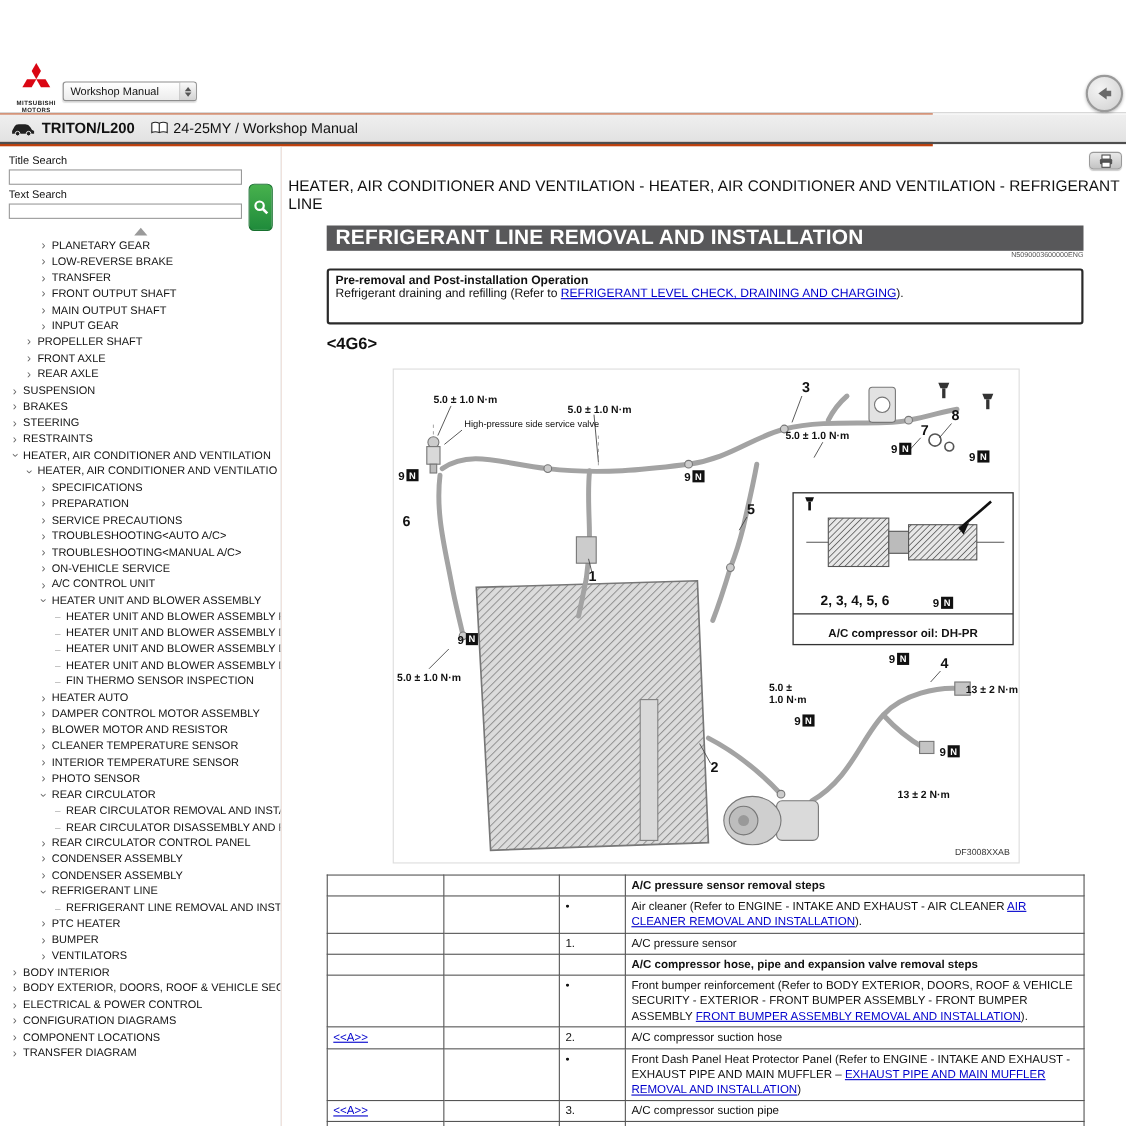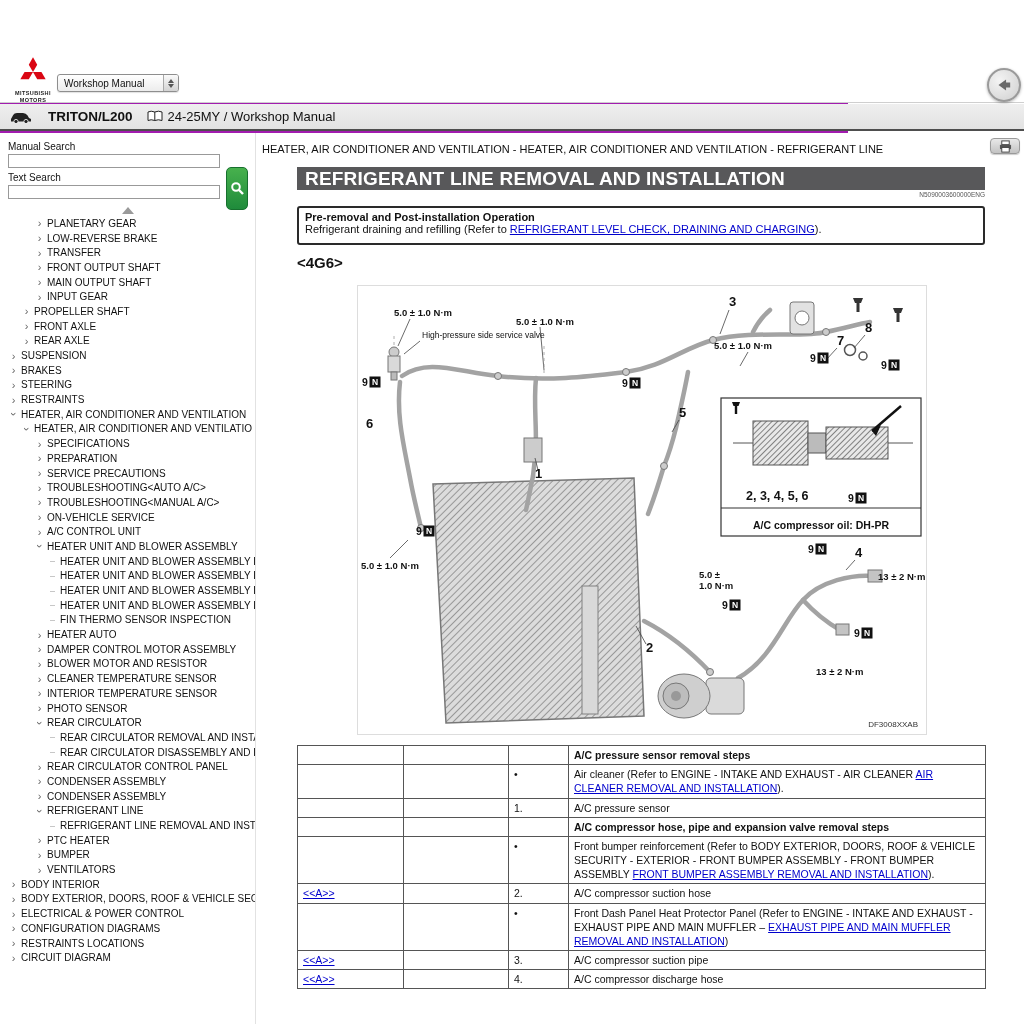--- a/index.html
+++ b/index.html
@@ -1,18 +1,18 @@
 <!DOCTYPE html>
 <html><head>
 <meta charset="utf-8">
 <style>
   * { margin:0; padding:0; box-sizing:border-box; }
   html,body { width:1024px; height:1024px; overflow:hidden; background:#fff;
     font-family:"Liberation Sans", sans-serif; color:#111; }
-  .stage { position:relative; width:848px; height:1024px; background:#a21caf; }
+  .stage { position:relative; width:848px; height:1024px; background:#c2410c; }
 
   
   .top-header { position:absolute; left:0; top:0; width:1024px; height:103px;
     background:#fff; border-bottom:1px solid #cfcfcf; }
   .logo { position:absolute; left:10px; top:56px; width:46px; text-align:center; }
   .logo-text { font-size:5.5px; font-weight:bold; color:#222; letter-spacing:.4px; line-height:1.2; }
   .app-select { position:absolute; left:57px; top:74px; width:122px; height:18px;
     border:1px solid #8e8e8e; border-radius:3px; background:linear-gradient(#fff,#ececec);
     display:flex; align-items:center; font-size:10px; padding-left:6px;
     box-shadow:0 1px 1px rgba(0,0,0,.12); cursor:default; }
@@ -24,21 +24,21 @@
   .tri-down { width:0; height:0; border-left:3px solid transparent; border-right:3px solid transparent;
     border-top:4px solid #555; }
   .back-btn { position:absolute; right:3px; top:68px; width:34px; height:34px; border-radius:50%;
     border:2px solid #9a9a9a; background:radial-gradient(circle at 35% 35%, #f4f4f4, #cfcfcf);
     display:flex; align-items:center; justify-content:center; box-shadow:0 1px 3px rgba(0,0,0,.3); }
 
   
   .vehicle-bar { position:absolute; left:0; top:104px; width:1024px; height:27px;
     background:linear-gradient(#efefef,#e2e2e2); border-bottom:2px solid #4e4e4e;
     display:flex; align-items:center; }
-  .vehicle-name { font-size:13.5px; font-weight:bold; margin-left:16px; }
+  .vehicle-name { font-size:13.5px; font-weight:bold; margin-left:6px; }
   .manual-name { font-size:13px; margin-left:5px; }
 
   
   .sidebar { position:absolute; left:0; top:133px; width:256px; height:891px; background:#fff;
     border-right:1px solid #e2e2e2; overflow:hidden; }
   .search-label { font-size:10px; margin:8px 0 2px 8px; color:#111; }
   .search-input { display:block; width:212px; height:14px; margin-left:8px; border:1px solid #999;
     background:#fff; font-size:10px; padding:0 3px; }
   .search-btn { position:absolute; right:7px; top:34px; width:22px; height:43px; border-radius:5px;
     background:linear-gradient(#47b14d,#1f8b3b); border:1px solid #17702e;
@@ -52,26 +52,26 @@
     text-align:center; flex:0 0 11px; }
   .tarrow.open { transform:rotate(90deg); }
   .tarrow.leaf { color:#aaa; font-size:9px; }
   .tlabel { margin-left:2px; }
 
   
   .content { position:absolute; left:256px; top:133px; width:768px; height:891px; background:#fff; }
   .print-btn { position:absolute; top:5px; right:4px; width:30px; height:16px; border-radius:4px;
     border:1px solid #9a9a9a; background:linear-gradient(#e9e9e9,#c3c3c3);
     display:flex; align-items:center; justify-content:center; box-shadow:0 1px 1px rgba(0,0,0,.2); }
-  .breadcrumb { margin:10px 0 0 6px; font-size:11px; color:#111; }
+  .breadcrumb { margin:28px 0 0 6px; font-size:14px; color:#111; }
   .doc { margin:12px 0 0 41px; width:688px; }
   .title-bar { width:688px; height:23px; background:#58585a; color:#fff; font-size:19px;
     font-weight:bold; display:flex; align-items:center; padding-left:8px; letter-spacing:.2px; }
   .doc-code { text-align:right; font-size:6.5px; color:#555; height:9px; line-height:9px; }
-  .note-box { margin-top:7px; border:2px solid #2a2a2a; border-radius:3px; padding:3px 6px 8px 6px;
+  .note-box { margin-top:7px; border:2px solid #2a2a2a; border-radius:3px; padding:3px 6px 20px 6px;
     font-size:11px; }
   .note-title { font-weight:bold; }
   .variant-heading { margin-top:9px; font-size:15px; font-weight:bold; }
   a.lnk { color:#0000cc; text-decoration:underline; cursor:pointer; }
 
   .figure-wrap { margin:14px 0 0 60px; width:570px; height:450px; border:1px solid #ddd;
     background:#fff; }
   svg text { font-family:"Liberation Sans", sans-serif; }
   .torque { font-size:9.5px; font-weight:bold; fill:#111; }
   .small-label { font-size:8.5px; fill:#111; }
@@ -125,21 +125,21 @@
     </svg>
     <span class="vehicle-name">TRITON/L200</span>
     <svg width="16" height="13" viewBox="0 0 16 13" style="margin-left:14px">
       <path d="M1 2 Q4 0.4 7.8 2 Q11.5 0.4 15 2 L15 10.5 Q11.5 9 7.8 10.5 Q4 9 1 10.5 Z" fill="#fff" stroke="#222" stroke-width="1"></path>
       <line x1="7.8" y1="2" x2="7.8" y2="10.5" stroke="#222" stroke-width="1"></line>
     </svg>
     <span class="manual-name">24-25MY / Workshop Manual</span>
   </div>
 
   <div class="sidebar">
-    <div class="search-label">Manual Search</div>
+    <div class="search-label">Title Search</div>
     <input class="search-input" type="text" value="" style="">
     <div class="search-label" style="margin-top:4px">Text Search</div>
     <input class="search-input" type="text" value="" style="">
     <div class="search-btn">
       <svg width="15" height="15" viewBox="0 0 15 15">
         <circle cx="6" cy="6" r="3.8" stroke="#fff" stroke-width="2" fill="none"></circle>
         <line x1="9" y1="9" x2="13" y2="13" stroke="#fff" stroke-width="2.4"></line>
       </svg>
     </div>
     <div class="tree-scroll-up"></div>
@@ -335,25 +335,25 @@
         <div class="titem" style="padding-left: 8px;">
           <span class="tarrow">›</span>
           <span class="tlabel">ELECTRICAL &amp; POWER CONTROL</span>
         </div>
         <div class="titem" style="padding-left: 8px;">
           <span class="tarrow">›</span>
           <span class="tlabel">CONFIGURATION DIAGRAMS</span>
         </div>
         <div class="titem" style="padding-left: 8px;">
           <span class="tarrow">›</span>
-          <span class="tlabel">RESTRAINTS LOCATIONS</span>
-        </div>
-        <div class="titem" style="padding-left: 8px;">
-          <span class="tarrow">›</span>
-          <span class="tlabel">CIRCUIT DIAGRAM</span>
+          <span class="tlabel">COMPONENT LOCATIONS</span>
+        </div>
+        <div class="titem" style="padding-left: 8px;">
+          <span class="tarrow">›</span>
+          <span class="tlabel">TRANSFER DIAGRAM</span>
         </div>
       </div>
   </div>
 
   <div class="content">
     <div class="print-btn">
       <svg width="15" height="13" viewBox="0 0 16 14">
         <rect x="4" y="1" width="8" height="4" fill="#fff" stroke="#444" stroke-width="1"></rect>
         <rect x="2" y="5" width="12" height="5" rx="1" fill="#555"></rect>
         <rect x="4" y="8" width="8" height="5" fill="#fff" stroke="#444" stroke-width="1"></rect>

